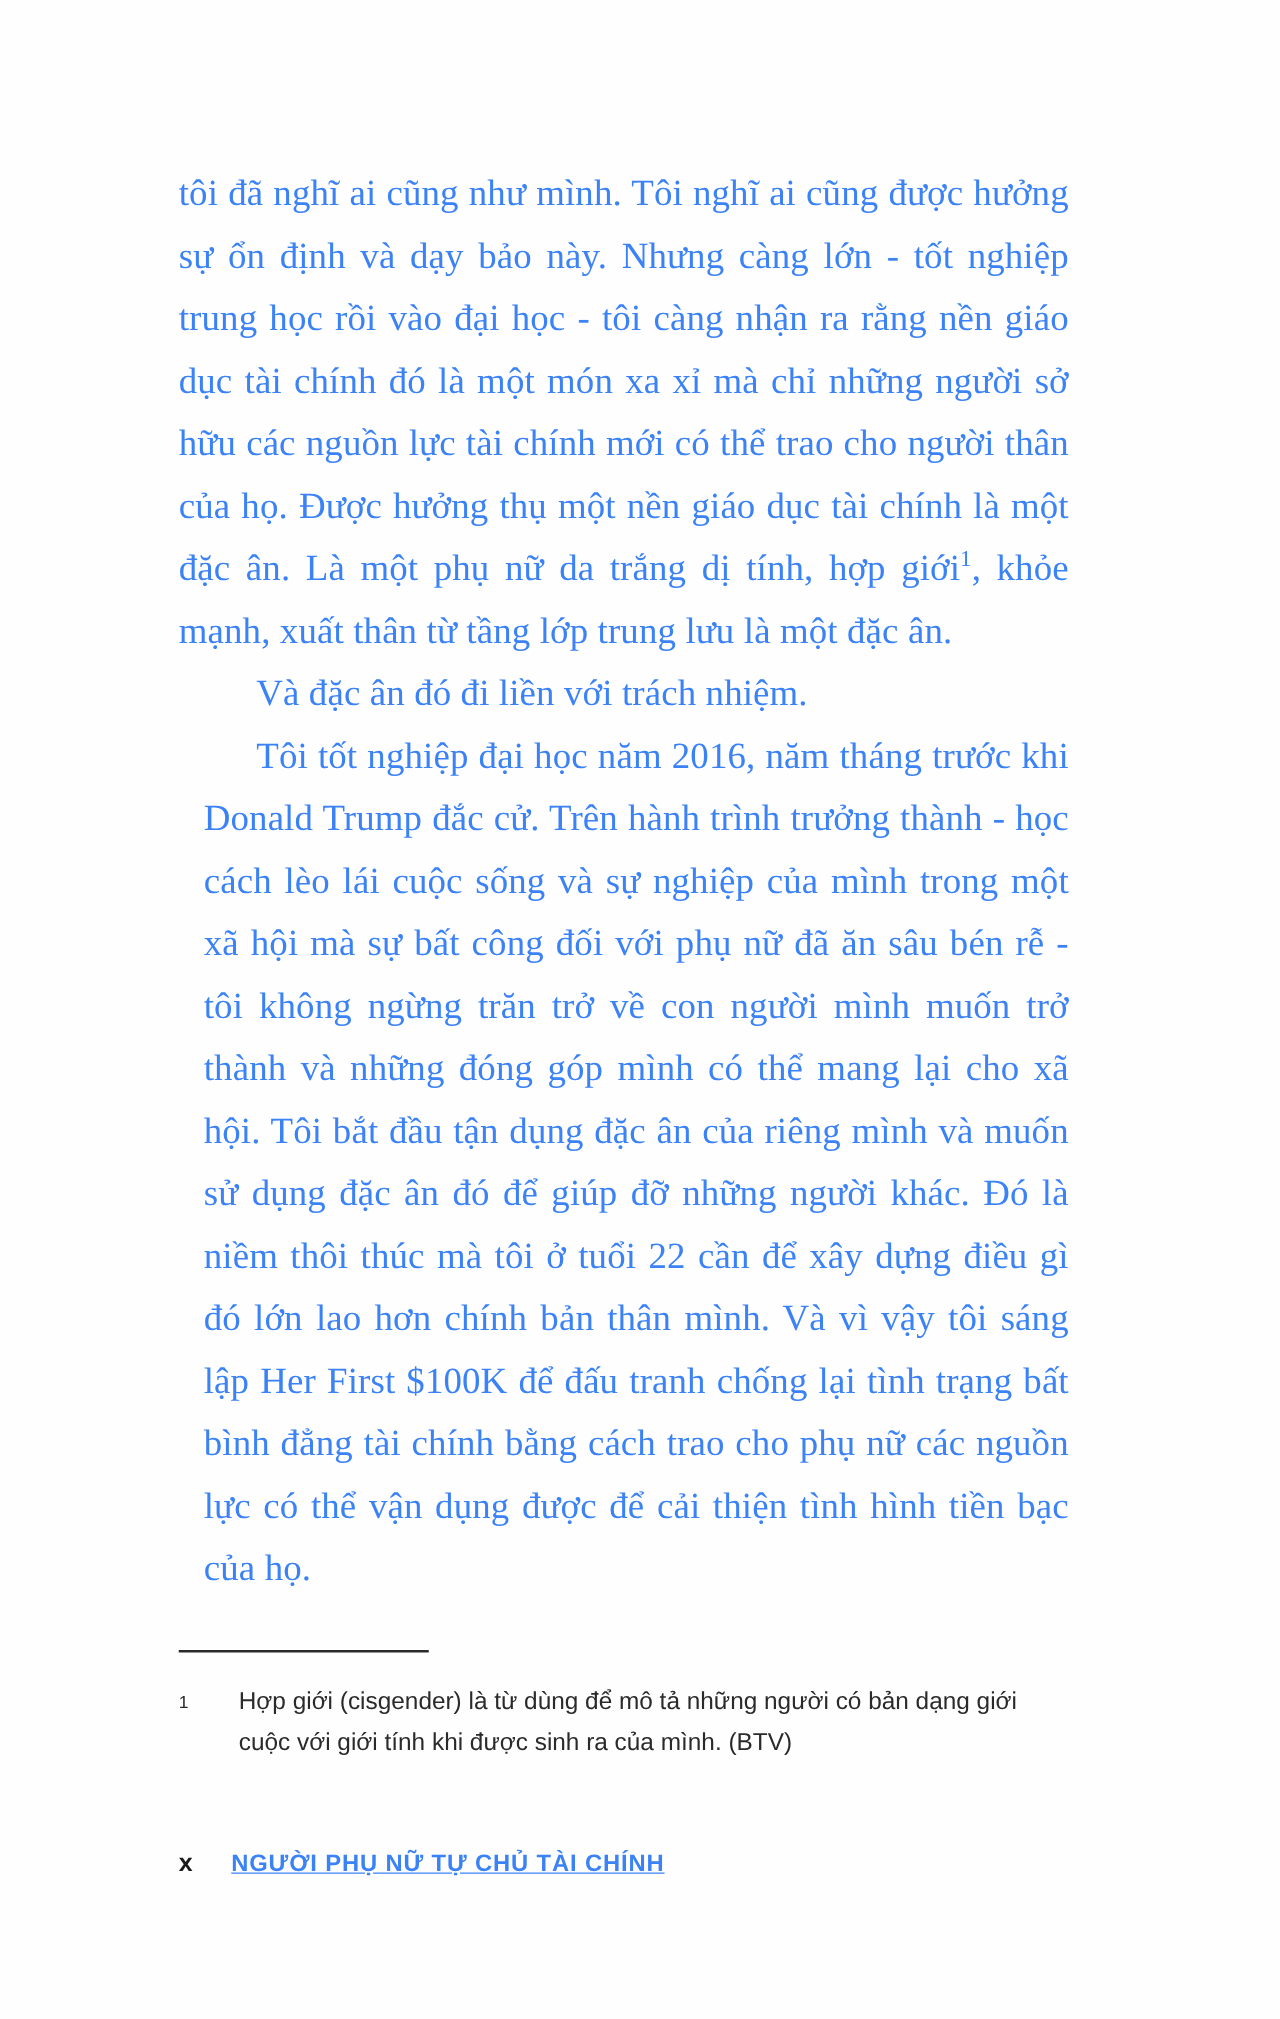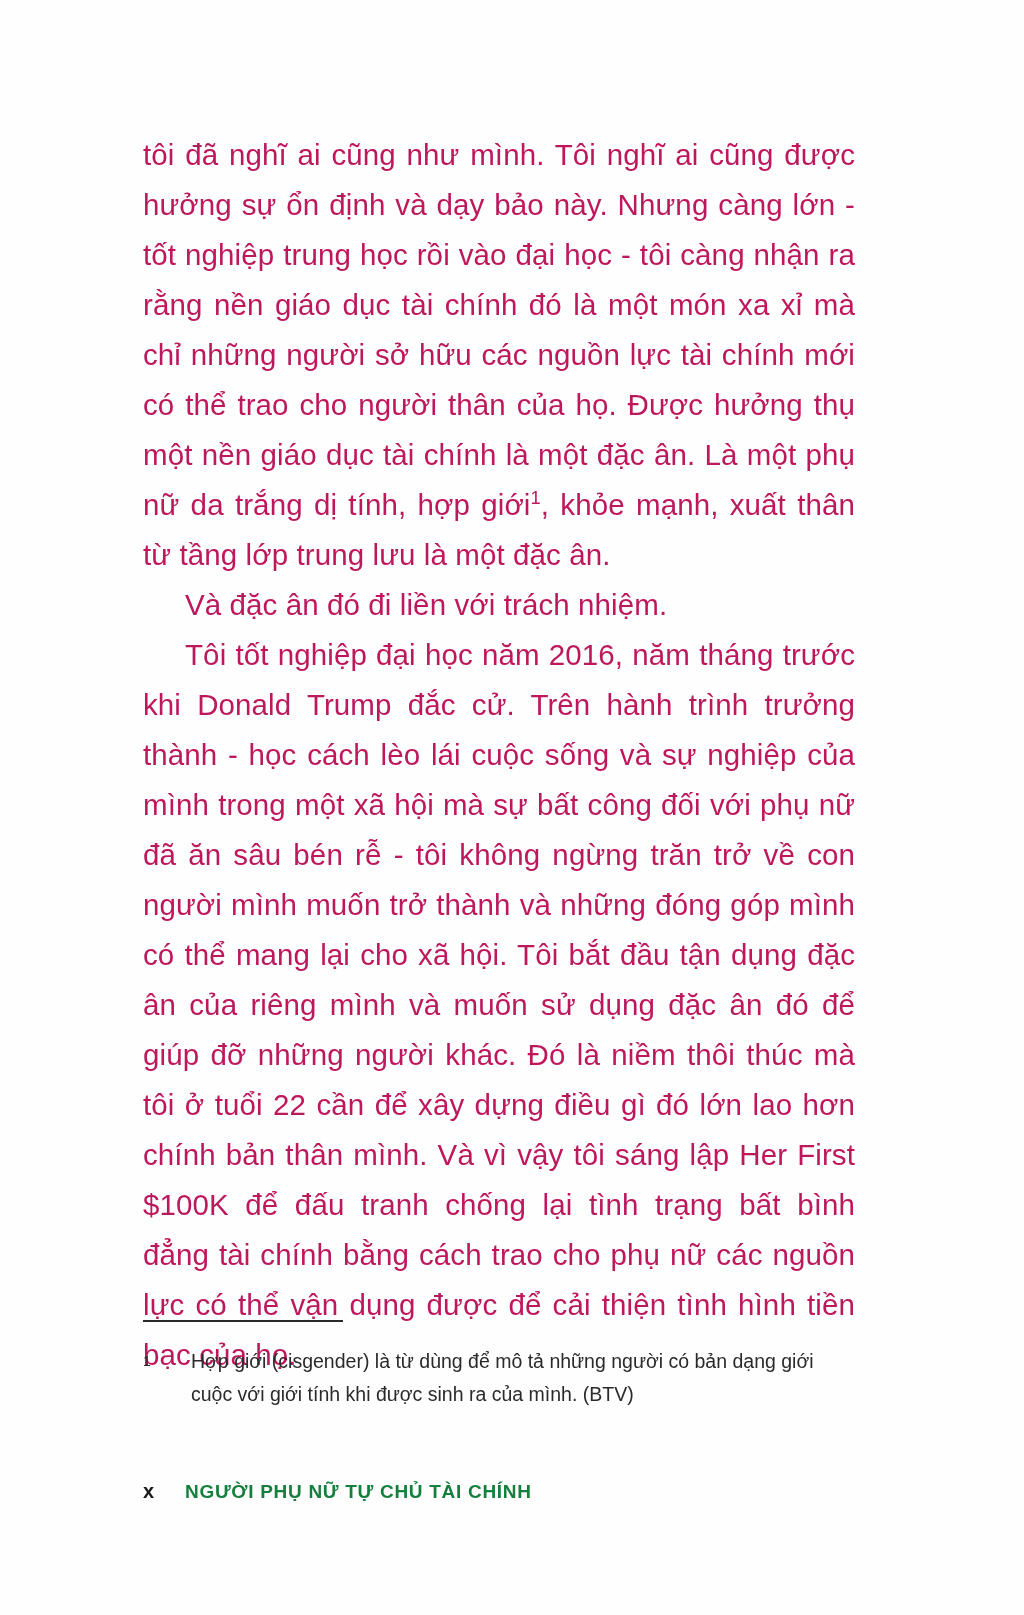--- a/index.html
+++ b/index.html
@@ -20,34 +20,35 @@
     top: 0;
     width: 1024px;
     height: 1615px;
     background: #fefefe;
   }
   .body-text {
     position: absolute;
     left: 143px;
     top: 130px;
     width: 712px;
-    font-family: Liberation Sans, sans-serif;
+    font-family: Liberation Serif, serif;
     font-size: 29.5px;
     line-height: 50px;
     text-align: justify;
     text-justify: inter-word;
-    color: #be185d;
+    color: #3b82f6;
     letter-spacing: 0.1px;
   }
   .body-text p {
     margin: 0;
     text-indent: 0;
   }
   .body-text p.indent {
     text-indent: 42px;
+    margin-left: 20px;
   }
   .fn-marker {
     font-size: 0.62em;
     vertical-align: super;
     line-height: 0;
   }
   .footnote-rule {
     position: absolute;
     left: 143px;
     top: 1320px;
@@ -90,22 +91,23 @@
   .folio {
     font-weight: bold;
     font-size: 20px;
     color: #1a1a1a;
     width: 42px;
     flex: 0 0 42px;
   }
   .running-head {
     font-size: 19px;
     letter-spacing: 0.7px;
-    color: #15803d;
+    color: #3b82f6;
     font-weight: bold;
+    text-decoration: underline;
   }
 </style>
 </head>
 <body>
 
 <div class="page">
 
   <div class="body-text">
     <p><span>tôi đã nghĩ ai cũng như mình. Tôi nghĩ ai cũng được hưởng sự ổn định và dạy bảo này. Nhưng càng lớn - tốt nghiệp trung học rồi vào đại học - tôi càng nhận ra rằng nền giáo dục tài chính đó là một món xa xỉ mà chỉ những người sở hữu các nguồn lực tài chính mới có thể trao cho người thân của họ. Được hưởng thụ một nền giáo dục tài chính là một đặc ân. Là một phụ nữ da trắng dị tính, hợp giới</span><span class="fn-marker">1</span><span>, khỏe mạnh, xuất thân từ tầng lớp trung lưu là một đặc ân.</span></p>
     <p class="indent">Và đặc ân đó đi liền với trách nhiệm.</p>

